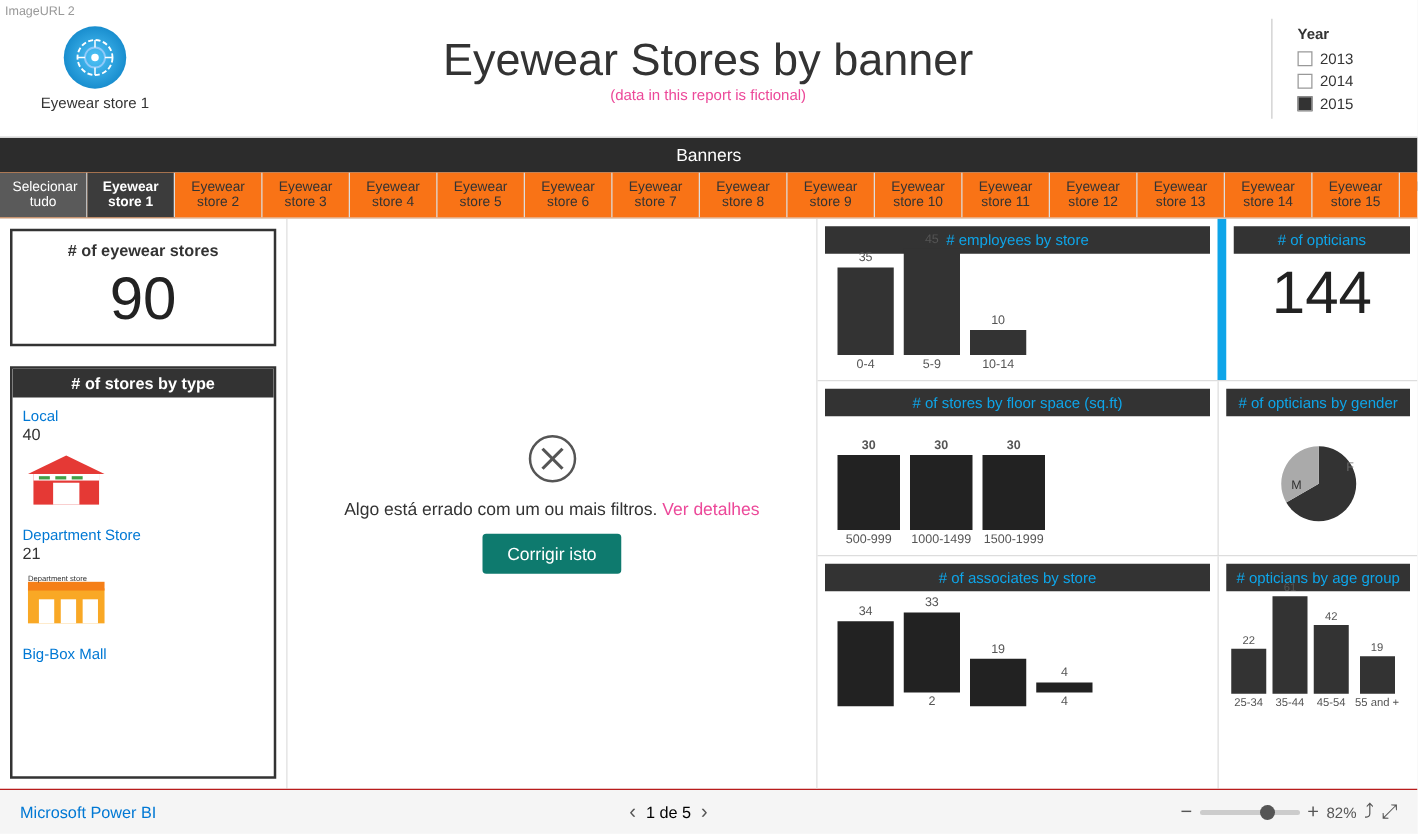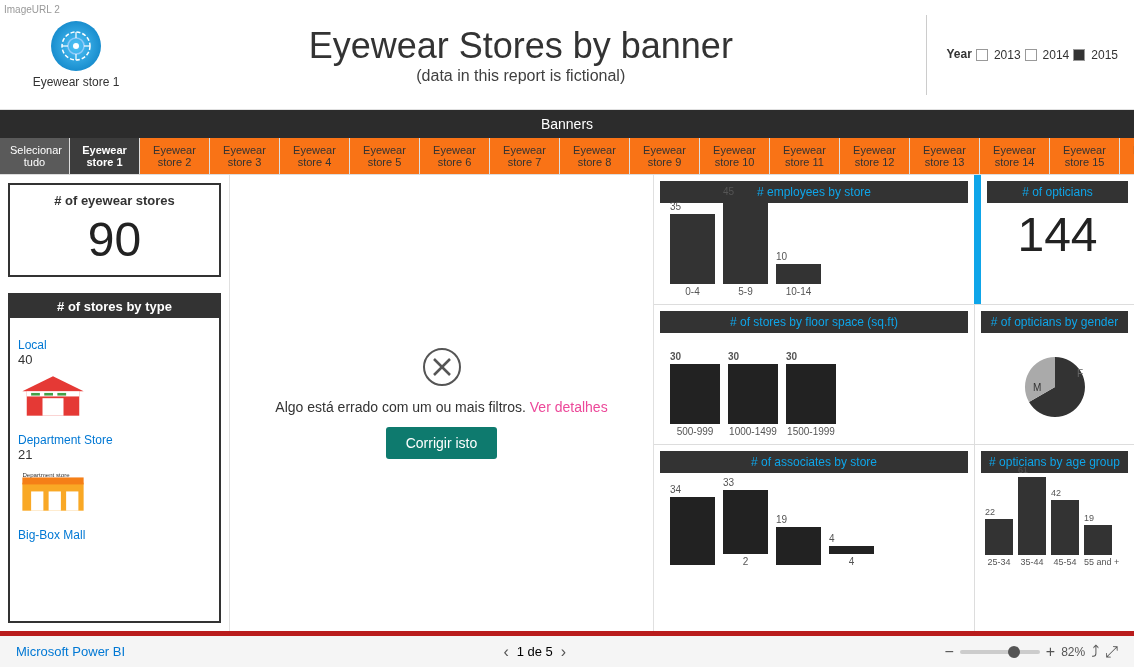--- a/index.html
+++ b/index.html
@@ -8,23 +8,23 @@
     .app-container { display: flex; flex-direction: column; height: 667px; background: #fff; }
 
     
     .top-bar { display: flex; align-items: center; padding: 8px 16px; background: #fff; border-bottom: 1px solid #e0e0e0; min-height: 110px; position: relative; }
     .logo-area { display: flex; flex-direction: column; align-items: center; min-width: 120px; }
     .logo-circle { width: 50px; height: 50px; border-radius: 50%; background: radial-gradient(circle, #4fc3f7, #0277bd); display: flex; align-items: center; justify-content: center; margin-bottom: 4px; }
     .logo-circle svg { width: 36px; height: 36px; }
     .logo-label { font-size: 12px; color: #333; text-align: center; }
     .report-title-area { flex: 1; text-align: center; }
     .report-title { font-size: 36px; font-weight: 300; color: #333; }
-    .report-subtitle { font-size: 16px; color: #404040; }
+    .report-subtitle { font-size: 12px; color: #ec4899; }
     .divider-vert { width: 1px; background: #ccc; height: 80px; margin: 0 20px; }
-    .year-legend { display: flex; flex-direction: row; gap: 4px; min-width: 80px; }
+    .year-legend { display: flex; flex-direction: column; gap: 4px; min-width: 80px; }
     .year-legend-title { font-size: 12px; color: #333; font-weight: 600; margin-bottom: 2px; }
     .year-item { display: flex; align-items: center; gap: 6px; font-size: 12px; color: #333; }
     .year-box { width: 12px; height: 12px; border: 1px solid #999; }
     .year-box.checked { background: #333; }
     .image-url-label { position: absolute; top: 4px; left: 4px; font-size: 10px; color: #999; }
     .banners-section { width: 100%; }
     .banners-header { background: #2c2c2c; color: #fff; text-align: center; padding: 6px; font-size: 14px; }
     .banners-tabs { background: #f97316; display: flex; align-items: stretch; border-bottom: 1px solid #ddd; overflow: hidden; }
     .banner-tab { padding: 6px 10px; font-size: 11px; text-align: center; cursor: pointer; border-right: 1px solid #ddd; white-space: nowrap; min-width: 70px; color: #333; }
     .banner-tab.active { background: #3c3c3c; color: #fff; font-weight: 600; }
@@ -32,60 +32,60 @@
 
     
     .main-content { display: flex; flex: 1; overflow: hidden; }
 
     
     .left-col { display: flex; flex-direction: column; width: 230px; min-width: 230px; border-right: 1px solid #e0e0e0; }
     .metric-card { border: 2px solid #333; margin: 8px; padding: 8px; display: flex; flex-direction: column; align-items: center; }
     .metric-card-title { font-size: 13px; color: #333; font-weight: 600; text-align: center; margin-bottom: 4px; }
     .metric-value { font-size: 48px; font-weight: 200; color: #222; }
     .stores-by-type-card { border: 2px solid #333; margin: 8px; padding: 8px; flex: 1; overflow: hidden; }
-    .stores-by-type-title { font-size: 13px; color: #fff; font-weight: 600; background: #333; text-align: center; padding: 4px; margin: -8px -8px 20px -8px; }
+    .stores-by-type-title { font-size: 13px; color: #fff; font-weight: 600; background: #333; text-align: center; padding: 4px; margin: -8px -8px 8px -8px; }
     .store-type-item { display: flex; flex-direction: column; margin-bottom: 8px; }
     .store-type-name { font-size: 12px; color: #0078d4; }
     .store-type-count { font-size: 13px; color: #333; }
     .store-icon { width: 70px; height: 50px; margin: 4px 0; }
 
     
     .center-col { flex: 1; display: flex; align-items: center; justify-content: center; border-right: 1px solid #e0e0e0; position: relative; }
     .error-overlay { display: flex; flex-direction: column; align-items: center; justify-content: center; gap: 12px; }
     .error-icon { width: 40px; height: 40px; }
     .error-text { font-size: 14px; color: #333; text-align: center; }
     .error-link { color: #ec4899; text-decoration: none; cursor: pointer; }
     .fix-btn { background: #0e7a6e; color: #fff; border: none; padding: 8px 20px; font-size: 14px; border-radius: 3px; cursor: pointer; }
 
     
     .right-col { width: 480px; min-width: 480px; display: flex; flex-direction: column; }
     .right-top { display: flex; border-bottom: 1px solid #e0e0e0; }
     .chart-panel { flex: 1; padding: 6px; }
     .chart-panel-title { font-size: 12px; color: #0ea5e9; background: #333; text-align: center; padding: 4px; margin-bottom: 4px; }
     .bar-chart { display: flex; align-items: flex-end; gap: 8px; height: 90px; padding: 0 10px; }
-    .bar-group { display: flex; flex-direction: column; }
+    .bar-group { display: flex; flex-direction: column; align-items: center; }
     .bar-label-top { font-size: 10px; color: #555; margin-bottom: 2px; }
     .bar { background: #333; width: 45px; }
     .bar-label-bottom { font-size: 10px; color: #555; margin-top: 2px; text-align: center; }
     .opticians-panel { width: 160px; border-left: 1px solid #e0e0e0; padding: 6px; display: flex; flex-direction: column; }
     .opticians-value { font-size: 48px; font-weight: 200; color: #222; text-align: center; }
 
     .right-mid { display: flex; border-bottom: 1px solid #e0e0e0; }
     .floor-space-panel { flex: 1; padding: 6px; }
     .gender-panel { width: 160px; border-left: 1px solid #e0e0e0; padding: 6px; }
 
     .right-bottom { display: flex; }
     .associates-panel { flex: 1; padding: 6px; }
     .age-panel { width: 160px; border-left: 1px solid #e0e0e0; padding: 6px; }
 
     
     .pie-container { display: flex; align-items: center; justify-content: center; padding: 10px; }
 
     
-    .bottom-bar { display: flex; align-items: center; justify-content: space-between; padding: 4px 16px; background: #f5f5f5; border-top: 5px solid #b91c1c; height: 36px; }
+    .bottom-bar { display: flex; align-items: center; justify-content: space-between; padding: 4px 16px; background: #f5f5f5; border-top: 1px solid #b91c1c; height: 36px; }
     .power-bi-link { color: #0078d4; font-size: 13px; text-decoration: none; cursor: pointer; }
     .page-nav { display: flex; align-items: center; gap: 8px; font-size: 13px; }
     .nav-arrow { cursor: pointer; color: #555; font-size: 16px; }
     .zoom-controls { display: flex; align-items: center; gap: 6px; font-size: 12px; color: #555; }
     .zoom-slider { width: 80px; height: 4px; background: #ccc; border-radius: 2px; position: relative; }
     .zoom-thumb { width: 12px; height: 12px; background: #555; border-radius: 50%; position: absolute; top: -4px; left: 60%; }
     .icon-btn { cursor: pointer; font-size: 16px; color: #555; }
 
     .floor-bar { background: #222; }
     .assoc-bar { background: #222; }

